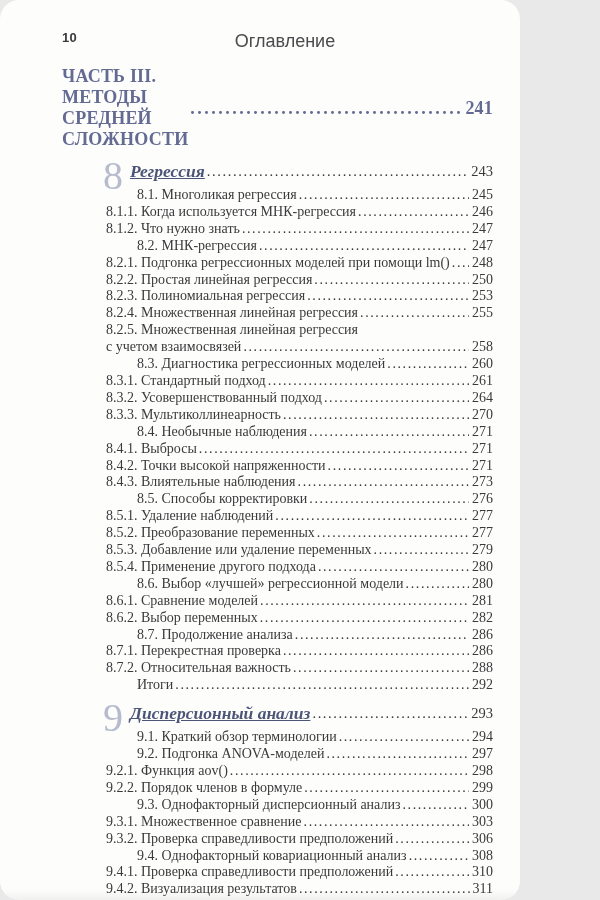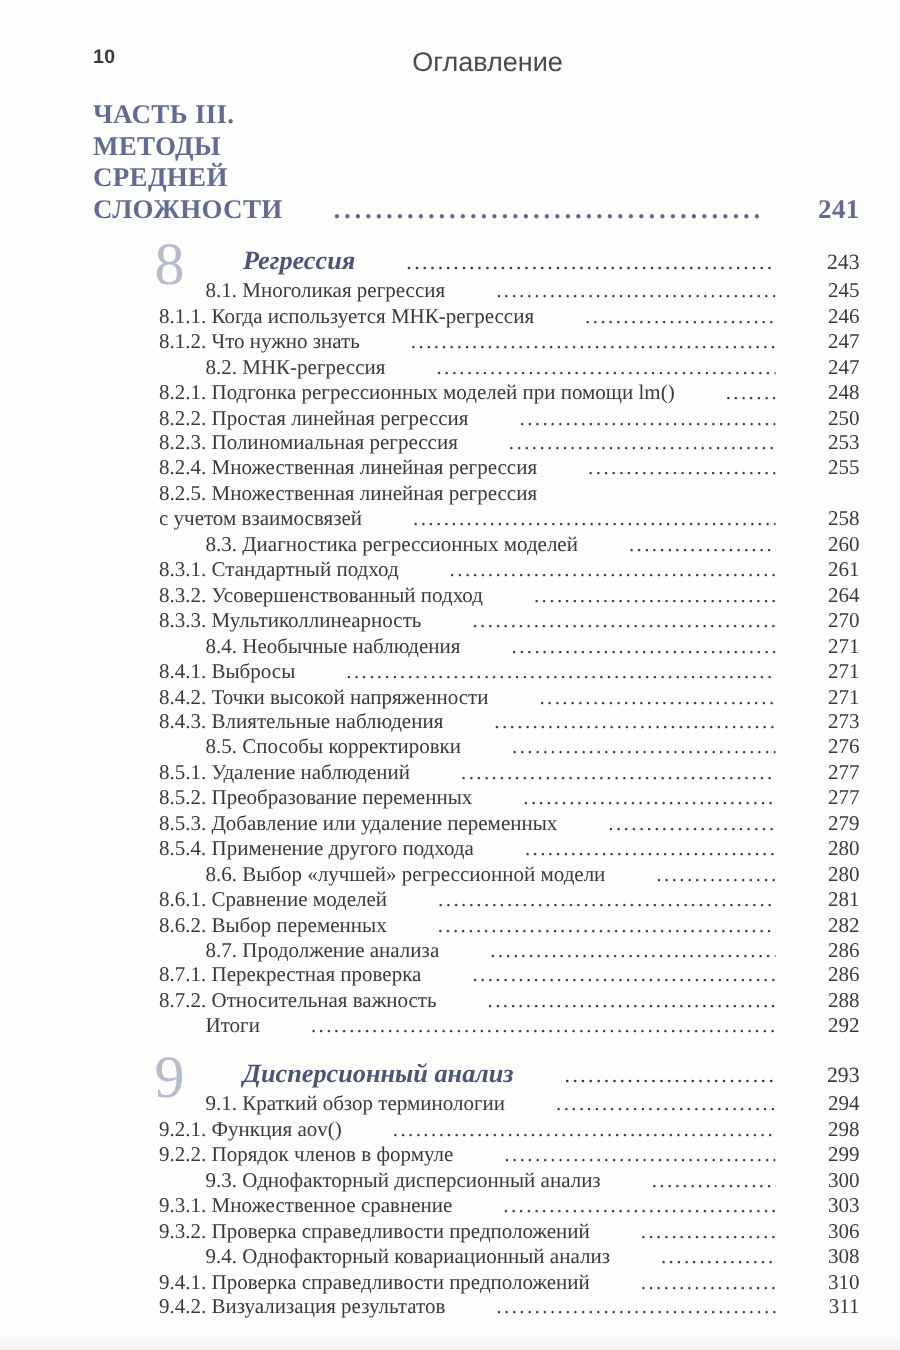--- a/index.html
+++ b/index.html
@@ -3,23 +3,24 @@
 <meta charset="utf-8">
 <style>
   html,body { margin:0; padding:0; }
   body {
     width:600px; height:900px;
     background:#e9e9e9;
     font-family:"Liberation Serif", serif;
   }
   .page {
     position:relative;
-    width:600px; height:900px;
+    width:520px; height:900px;
     background:#fdfdfc;
     overflow:hidden;
+    border-radius:19px;
   }
   .page::after {
     content:"";
     position:absolute; left:0; right:0; bottom:0; height:10px;
     background:linear-gradient(to bottom, rgba(0,0,0,0), rgba(0,0,0,0.05));
     pointer-events:none;
   }
   .page-header {
     position:absolute; top:30px; left:62px; right:27px; height:18px;
     font-family:"Liberation Sans", sans-serif;
@@ -29,39 +30,39 @@
     font-size:13px; font-weight:700; color:var(--text);
     letter-spacing:0.3px;
   }
   .running-title {
     position:absolute; left:15px; right:0; top:1px;
     text-align:center; font-size:18px; color:#4b4b4d;
   }
   .content {
     position:absolute; top:66px; left:62px; right:27px;
   }
-  .row { display:flex; align-items:flex-end;gap:32px; }
+  .row { display:flex; align-items:center; }
   .part-row {
     font-weight:700; font-size:18px; color:var(--accent);
     letter-spacing:0.2px;
     margin-bottom:8px;
   }
   .part-row .dots::after { letter-spacing:2.5px; }
   .part-row .pg { color:var(--accent); }
   .chapter-row { margin-left:41px; margin-top:6px; margin-bottom:3px; }
   .chapter-num {
     font-size:40px; line-height:26px; font-weight:400;
     color:var(--chnum);
     position:relative; top:5px;
     flex:0 0 auto;
   }
   .chapter-title {
     font-style:italic; font-weight:700; font-size:17.5px;
     color:var(--chtitle);
-    margin-left:7px; white-space:nowrap;
+    margin-left:7px; white-space:nowrap;text-decoration:underline;
   }
   .chapter-row .dots, .chapter-row .pg {
     font-size:14.5px; color:var(--text); font-style:normal; font-weight:400;
   }
   .entry {
     font-size:14px; line-height:16.9px; color:var(--text);
   }
   .entry .label { white-space:nowrap; flex:0 0 auto; }
   .entry.lvl1 { margin-left:75px; }
   .entry.lvl2 { margin-left:44px; }
@@ -253,20 +254,25 @@
             <span class="chapter-num">9</span>
             <span class="chapter-title">Дисперсионный анализ</span>
             <span class="dots"></span>
             <span class="pg">293</span>
           </div>
           <div class="row entry lvl1">
             <span class="label">9.1. Краткий обзор терминологии</span>
             <span class="dots"></span>
             <span class="pg">294</span>
           </div>
+          <div class="row entry lvl1">
+            <span class="label">9.2. Подгонка ANOVA-моделей</span>
+            <span class="dots"></span>
+            <span class="pg">297</span>
+          </div>
           <div class="row entry lvl2">
             <span class="label">9.2.1. Функция aov()</span>
             <span class="dots"></span>
             <span class="pg">298</span>
           </div>
           <div class="row entry lvl2">
             <span class="label">9.2.2. Порядок членов в формуле</span>
             <span class="dots"></span>
             <span class="pg">299</span>
           </div>

